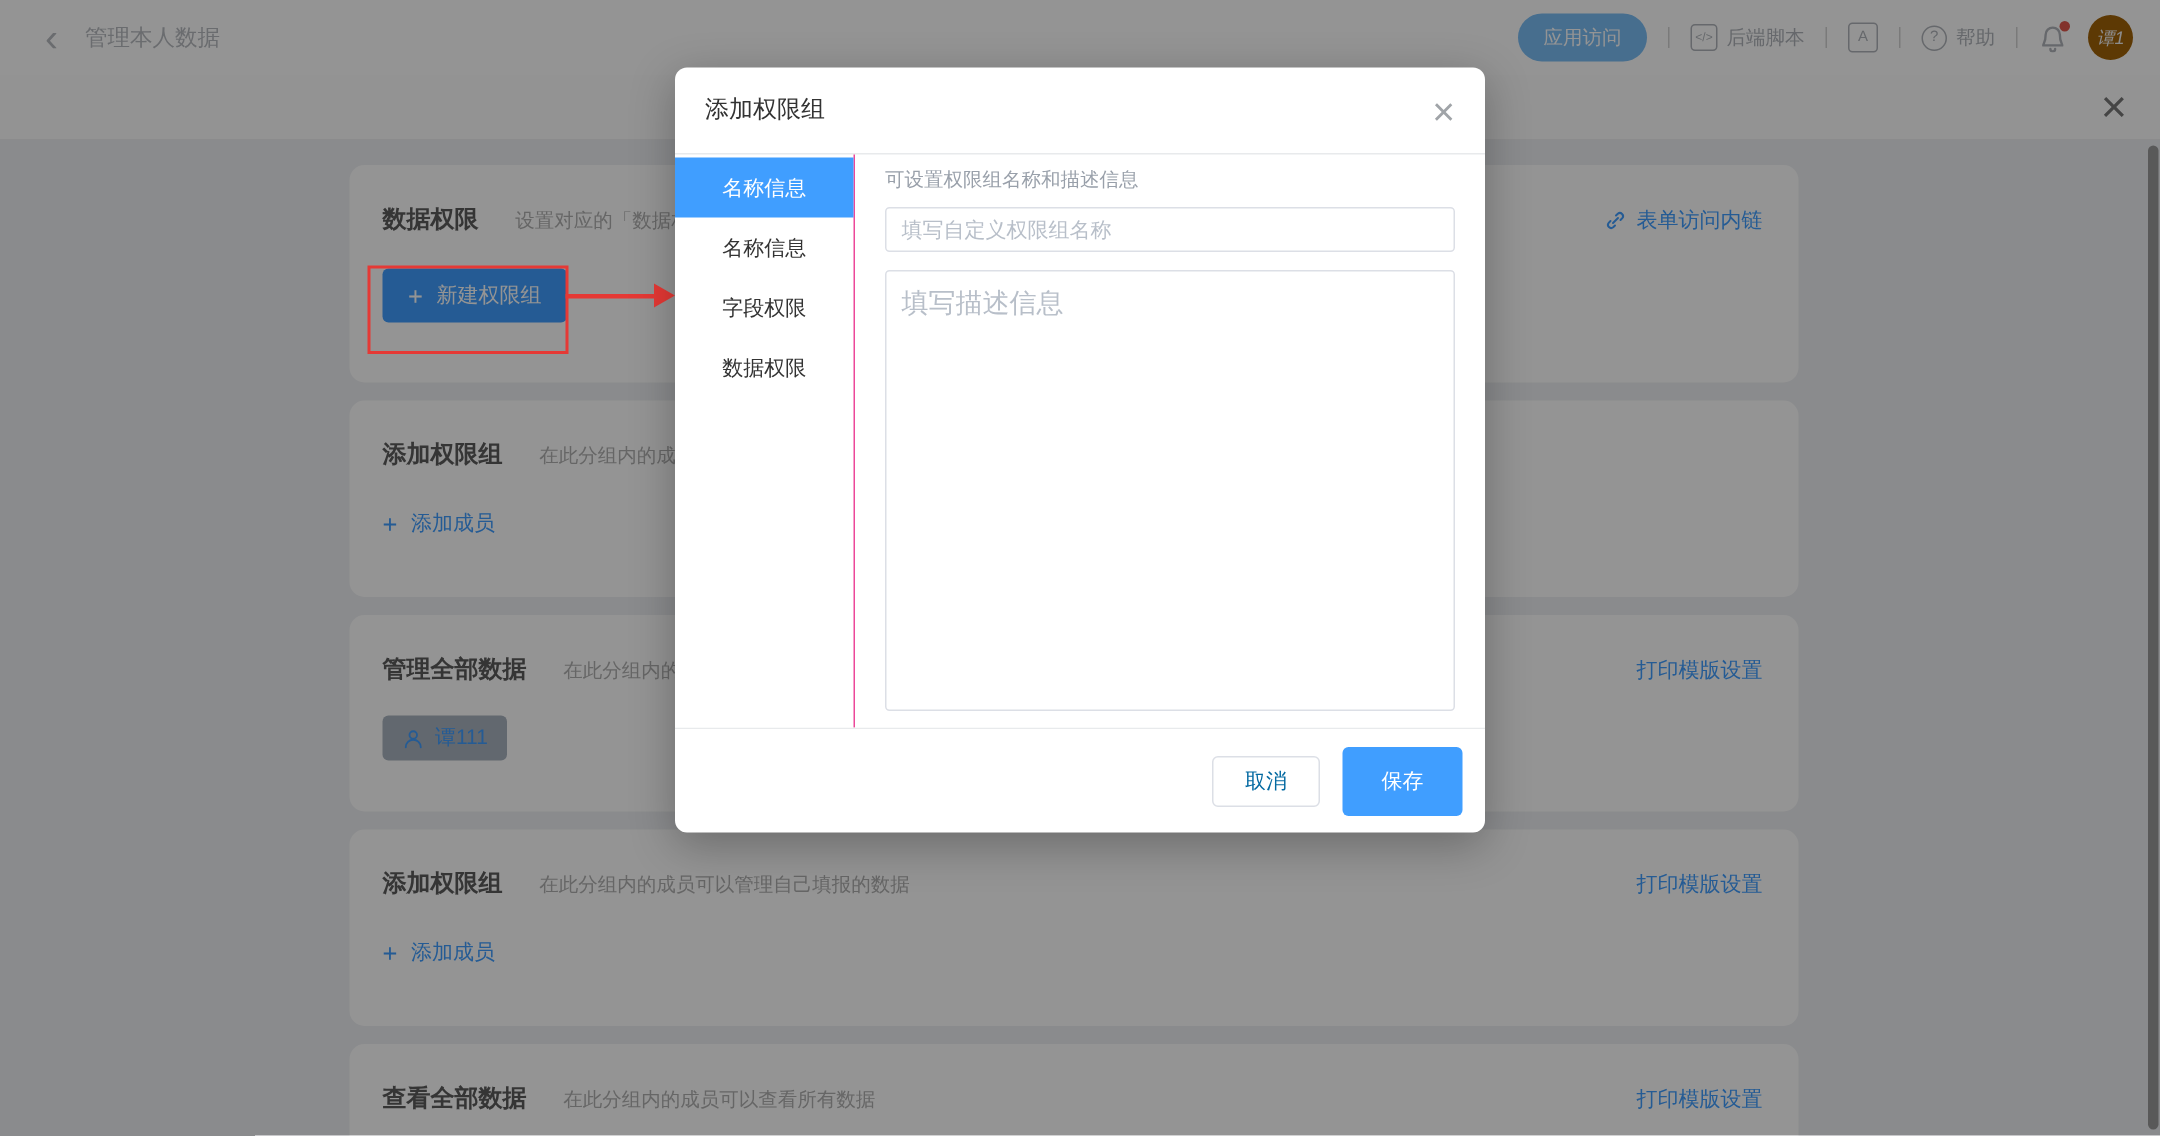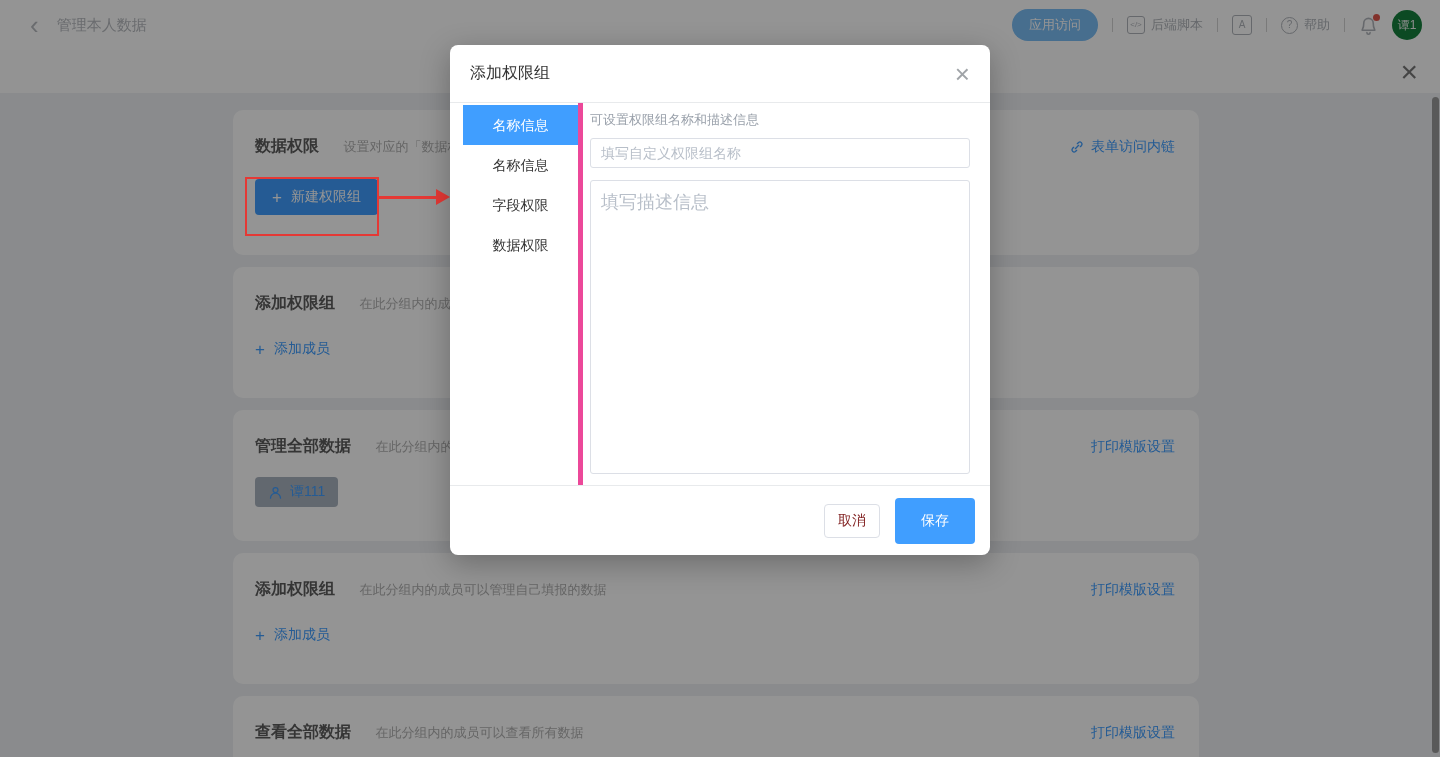--- a/index.html
+++ b/index.html
@@ -16,22 +16,22 @@
   .tb-div{width:1px;height:14px;background:#d2d2d2;}
   .tb-item{display:inline-flex;align-items:center;gap:6px;cursor:pointer;}
   .sq-icon{display:inline-flex;align-items:center;justify-content:center;width:16px;height:16px;
            border:1px solid currentColor;border-radius:3px;font-size:8px;line-height:1;}
   .sq-icon.lg{width:18px;height:18px;font-size:10px;}
   .circle-icon{display:inline-flex;align-items:center;justify-content:center;width:15px;height:15px;
            border:1px solid currentColor;border-radius:50%;font-size:10px;line-height:1;}
   .bell{position:relative;width:19px;height:19px;display:inline-block;cursor:pointer;}
   .bell svg{width:19px;height:19px;display:block;}
   .dot{position:absolute;top:-2px;right:-2px;width:7px;height:7px;background:#e0574d;border-radius:50%;}
-  .avatar{width:30px;height:30px;border-radius:50%;background:#15803d;color:#f0f0f0;
-          display:flex;align-items:center;justify-content:center;font-size:12px;cursor:pointer;}
+  .avatar{width:30px;height:30px;border-radius:50%;background:#a16207;color:#f0f0f0;
+          display:flex;align-items:center;justify-content:center;font-size:12px;cursor:pointer;font-style:italic;}
 
   
   .subheader{position:absolute;top:50px;left:0;width:100%;height:43px;background:#fdfdfd;border-bottom:1px solid #e4e4e4;}
   .page-close{position:absolute;right:22px;top:4px;font-size:30px;color:#777;cursor:pointer;line-height:1.2;}
 
   .content{position:absolute;top:93px;left:0;right:0;bottom:0;background:#eef0f3;}
 
   
   .card{position:absolute;left:233px;width:966px;background:#fff;border-radius:10px;
         padding:26px 22px;box-sizing:border-box;}
@@ -57,36 +57,36 @@
   .ann-head{position:absolute;left:436px;top:189px;width:0;height:0;border-top:8px solid transparent;
             border-bottom:8px solid transparent;border-left:14px solid #e53935;z-index:60;}
 
   
   .modal{position:absolute;left:450px;top:45px;width:540px;height:510px;background:#fff;border-radius:8px;
          box-shadow:0 8px 30px rgba(0,0,0,.28);z-index:100;}
   .m-header{height:58px;border-bottom:1px solid #e8eaec;display:flex;align-items:center;
             justify-content:space-between;padding:0 20px;box-sizing:border-box;}
   .m-title{font-size:16px;color:#333;}
   .m-close{font-size:26px;color:#a0a4a8;cursor:pointer;line-height:1;}
-  .m-tabs{position:absolute;left:13px;top:58px;width:120px;height:382px;border-right:5px solid #ec4899;
+  .m-tabs{position:absolute;left:0;top:58px;width:120px;height:382px;border-right:1px solid #ec4899;
           box-sizing:border-box;padding-top:2px;}
   .m-tab{height:40px;line-height:40px;text-align:center;color:#333;font-size:14px;cursor:pointer;}
   .m-tab.active{background:#409eff;color:#fff;}
   .m-content{position:absolute;left:140px;top:66px;width:380px;}
   .m-hint{color:#99a0aa;font-size:13px;margin-bottom:9px;}
   .m-input{width:100%;height:30px;border:1px solid #dcdfe6;border-radius:3px;padding:0 10px;font-size:14px;
            color:#333;box-sizing:border-box;outline:none;font-family:inherit;}
   .m-textarea{width:100%;height:294px;margin-top:12px;border:1px solid #dcdfe6;border-radius:3px;
               padding:9px 10px;font-size:18px;color:#333;box-sizing:border-box;resize:none;outline:none;font-family:inherit;}
   .m-input::placeholder,.m-textarea::placeholder{color:#b8bfc9;}
   .m-footer{position:absolute;left:0;right:0;bottom:0;height:70px;border-top:1px solid #e8eaec;
             display:flex;align-items:center;justify-content:flex-end;gap:15px;padding-right:15px;
             box-sizing:border-box;border-radius:0 0 8px 8px;}
-  .btn-cancel{width:56px;height:34px;background:#fff;border:1px solid #dcdfe6;border-radius:4px;
-              color:#7f1d1d;font-size:14px;cursor:pointer;font-family:inherit;}
+  .btn-cancel{width:72px;height:34px;background:#fff;border:1px solid #dcdfe6;border-radius:4px;
+              color:#0369a1;font-size:14px;cursor:pointer;font-family:inherit;}
   .btn-save{width:80px;height:46px;background:#409eff;border:none;border-radius:4px;color:#fff;
             font-size:14px;cursor:pointer;font-family:inherit;}
 </style>
 </head>
 <body>
 
 <div id="root">
 
   <div class="topbar">
     <span class="back">‹</span>

